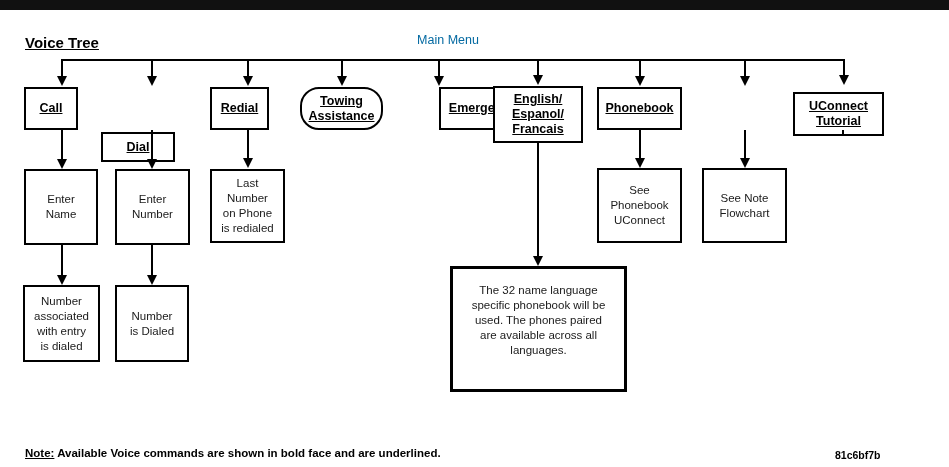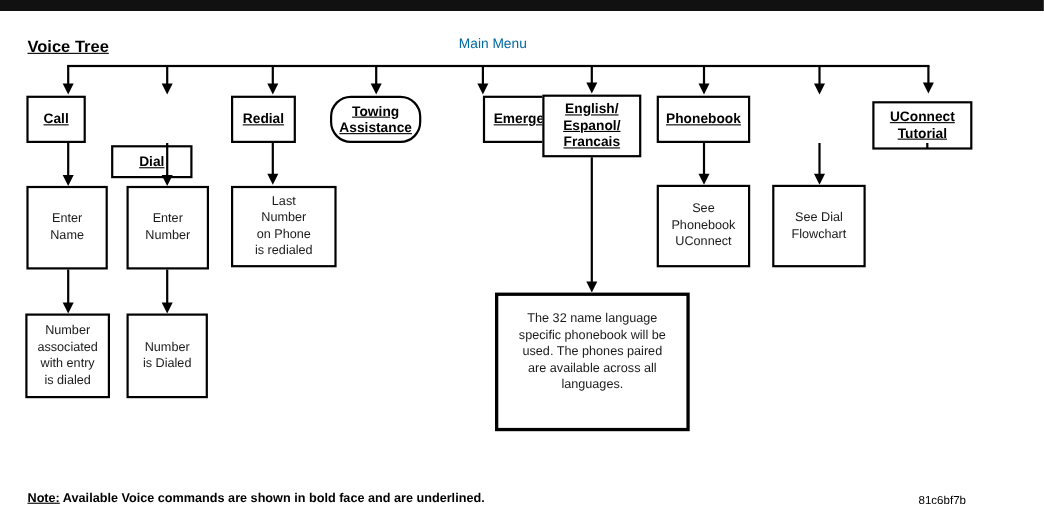--- a/index.html
+++ b/index.html
@@ -66,21 +66,21 @@
     border-top:10px solid #000;
   }
   .stub { position:absolute; width:2px; background:#000; }
   .note {
     position:absolute; left:25px; top:447px;
     font-size:11.5px; font-weight:bold;
   }
   .note .prefix { text-decoration:underline; }
   .doc-code {
     position:absolute; left:835px; top:449px;
-    font-size:10.5px; font-weight:normal;
+    font-size:10.5px; font-weight:bold;
   }
 </style>
 </head>
 <body>
 
 <div id="canvas">
 
   <div class="topbar"></div>
 
   <div class="title">Voice Tree</div>
@@ -161,28 +161,28 @@
   <div class="arrow" style="left:532px; top:143px; height:123px;">
       <div class="shaft"></div>
       <div class="head"></div>
     </div>
   <div class="stub" style="left:842px; top:130px; height:5px;"></div>
 
   <div class="node desc" style="left:24px;  top:169px; width:74px; height:76px;">Enter
 Name</div>
   <div class="node desc" style="left:115px; top:169px; width:75px; height:76px;">Enter
 Number</div>
-  <div class="node desc" style="left:210px; top:169px; width:96px; height:74px;">Last
+  <div class="node desc" style="left:210px; top:169px; width:75px; height:74px;">Last
 Number
 on Phone
 is redialed</div>
   <div class="node desc" style="left:597px; top:168px; width:85px; height:75px;">See
 Phonebook
 UConnect</div>
-  <div class="node desc" style="left:702px; top:168px; width:85px; height:75px;">See Dial
+  <div class="node desc" style="left:702px; top:168px; width:85px; height:75px;">See Note
 Flowchart</div>
 
   <div class="arrow" style="left:56px;  top:245px; height:40px;">
       <div class="shaft"></div>
       <div class="head"></div>
     </div>
   <div class="arrow" style="left:146px; top:245px; height:40px;">
       <div class="shaft"></div>
       <div class="head"></div>
     </div>

